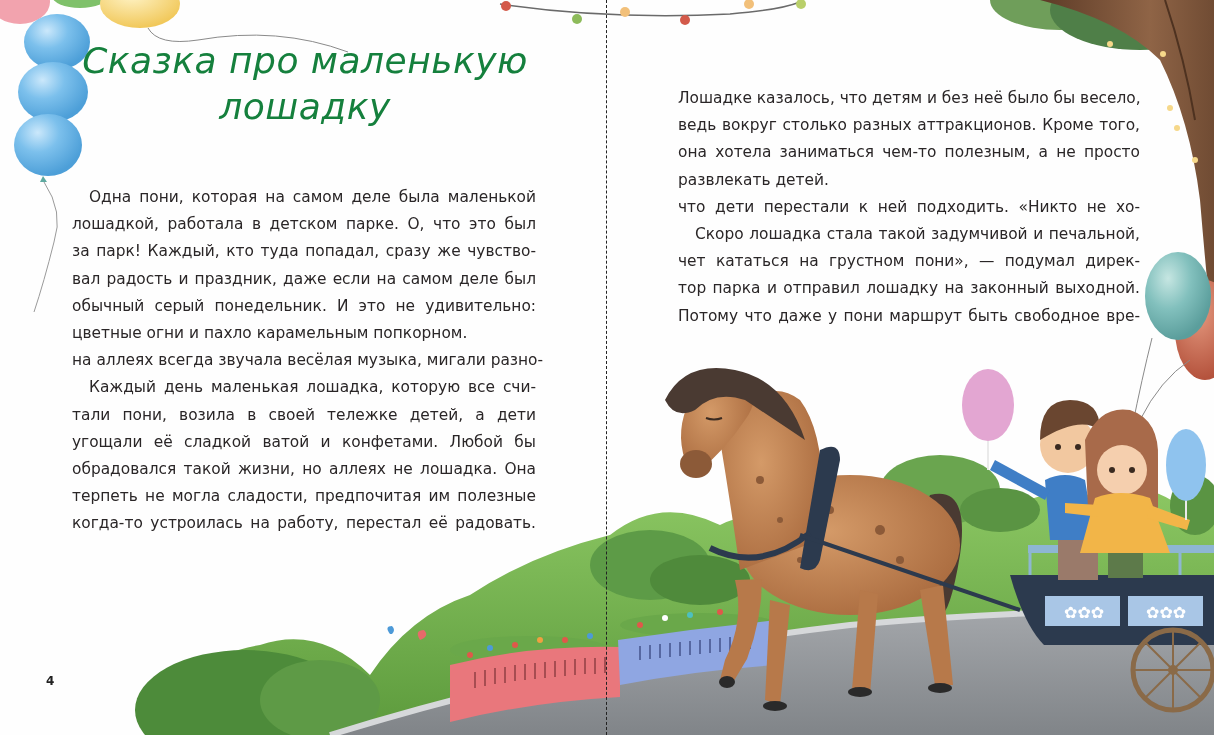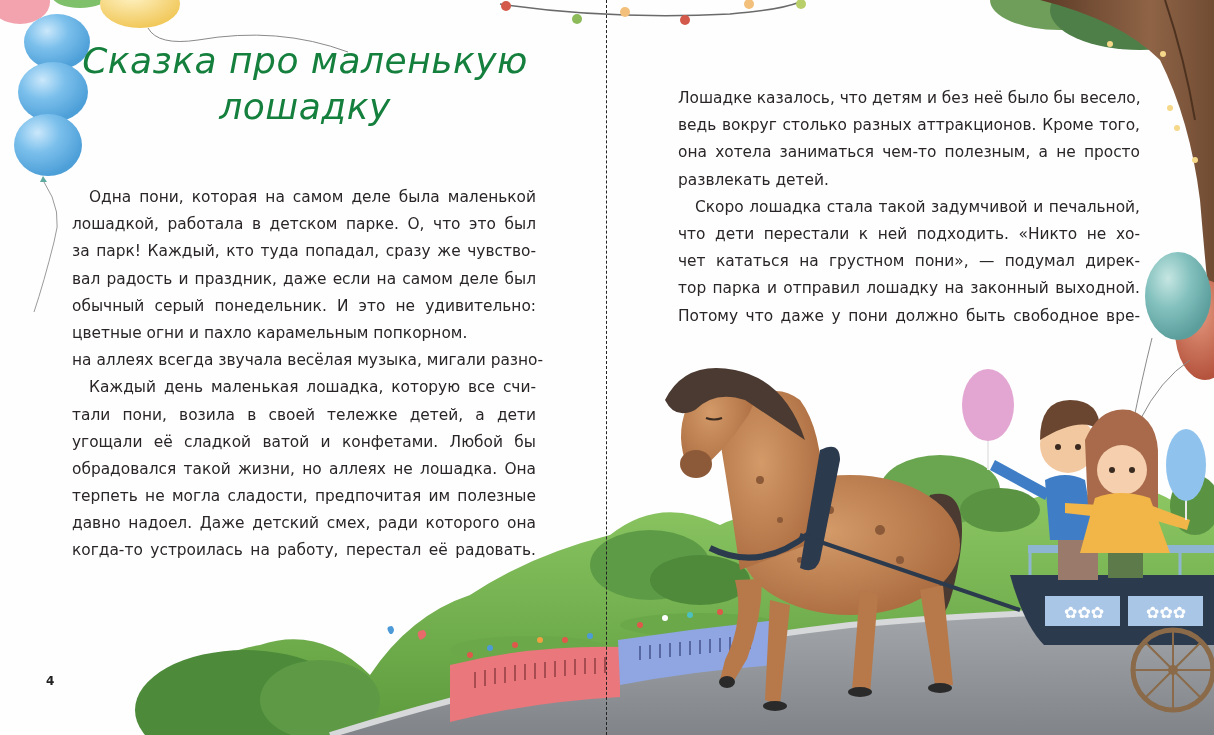--- a/index.html
+++ b/index.html
@@ -279,37 +279,36 @@
       <span class="line">обычный серый понедельник. И это не удивительно:</span>
       <span class="line last">цветные огни и пахло карамельным попкорном.</span>
       <span class="line">на аллеях всегда звучала весёлая музыка, мигали разно-</span>
     </div>
     <div>
       <span class="line indent">Каждый день маленькая лошадка, которую все счи-</span>
       <span class="line">тали пони, возила в своей тележке детей, а дети</span>
       <span class="line">угощали её сладкой ватой и конфетами. Любой бы</span>
       <span class="line">обрадовался такой жизни, но аллеях не лошадка. Она</span>
       <span class="line">терпеть не могла сладости, предпочитая им полезные</span>
-      <span class="line">давно надоел. Даже детский смех, ради которого она</span>
       <span class="line">когда-то устроилась на работу, перестал её радовать.</span>
     </div>
   </div>
 
   <div class="col col-right">
     <div>
       <span class="line">Лошадке казалось, что детям и без неё было бы весело,</span>
       <span class="line">ведь вокруг столько разных аттракционов. Кроме того,</span>
       <span class="line">она хотела заниматься чем-то полезным, а не просто</span>
       <span class="line last">развлекать детей.</span>
     </div>
     <div>
+      <span class="line">что дети перестали к ней подходить. «Никто не хо-</span>
       <span class="line indent">Скоро лошадка стала такой задумчивой и печальной,</span>
-      <span class="line">что дети перестали к ней подходить. «Никто не хо-</span>
       <span class="line">чет кататься на грустном пони», — подумал дирек-</span>
       <span class="line">тор парка и отправил лошадку на законный выходной.</span>
-      <span class="line">Потому что даже у пони должно быть свободное вре-</span>
+      <span class="line">Потому что даже у пони маршрут быть свободное вре-</span>
     </div>
   </div>
 
   <div class="page-num">4</div>
 
   <div class="fold"></div>
 </div>
 
 </body></html>

